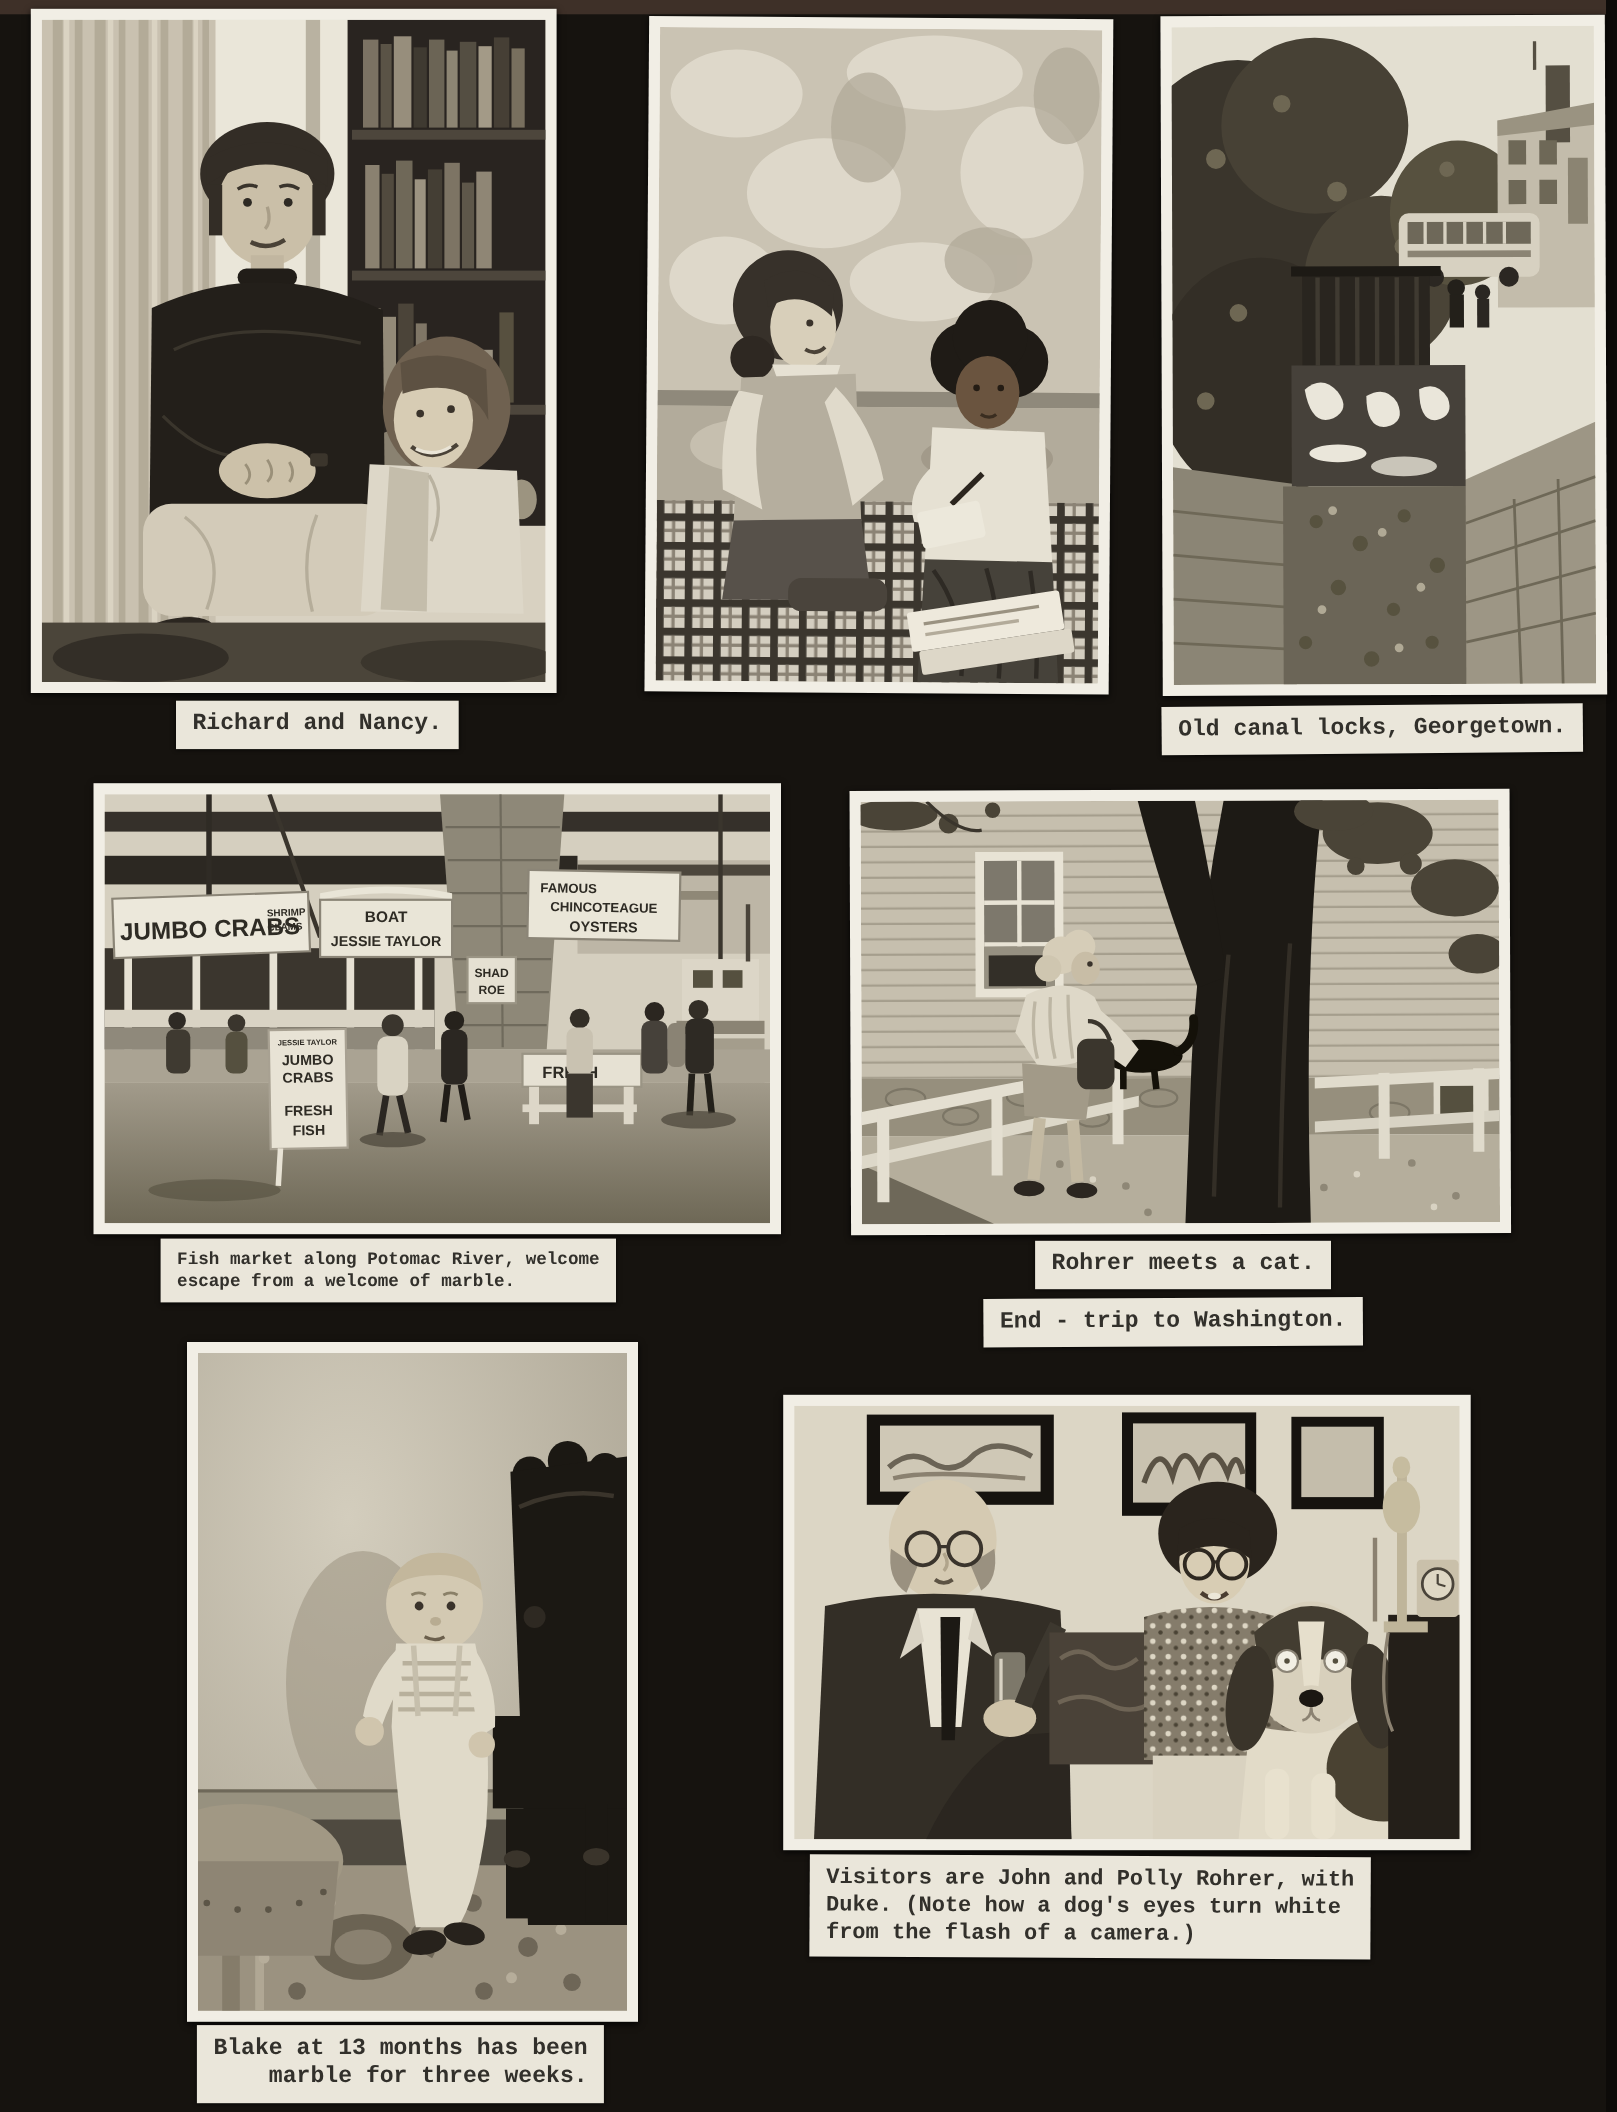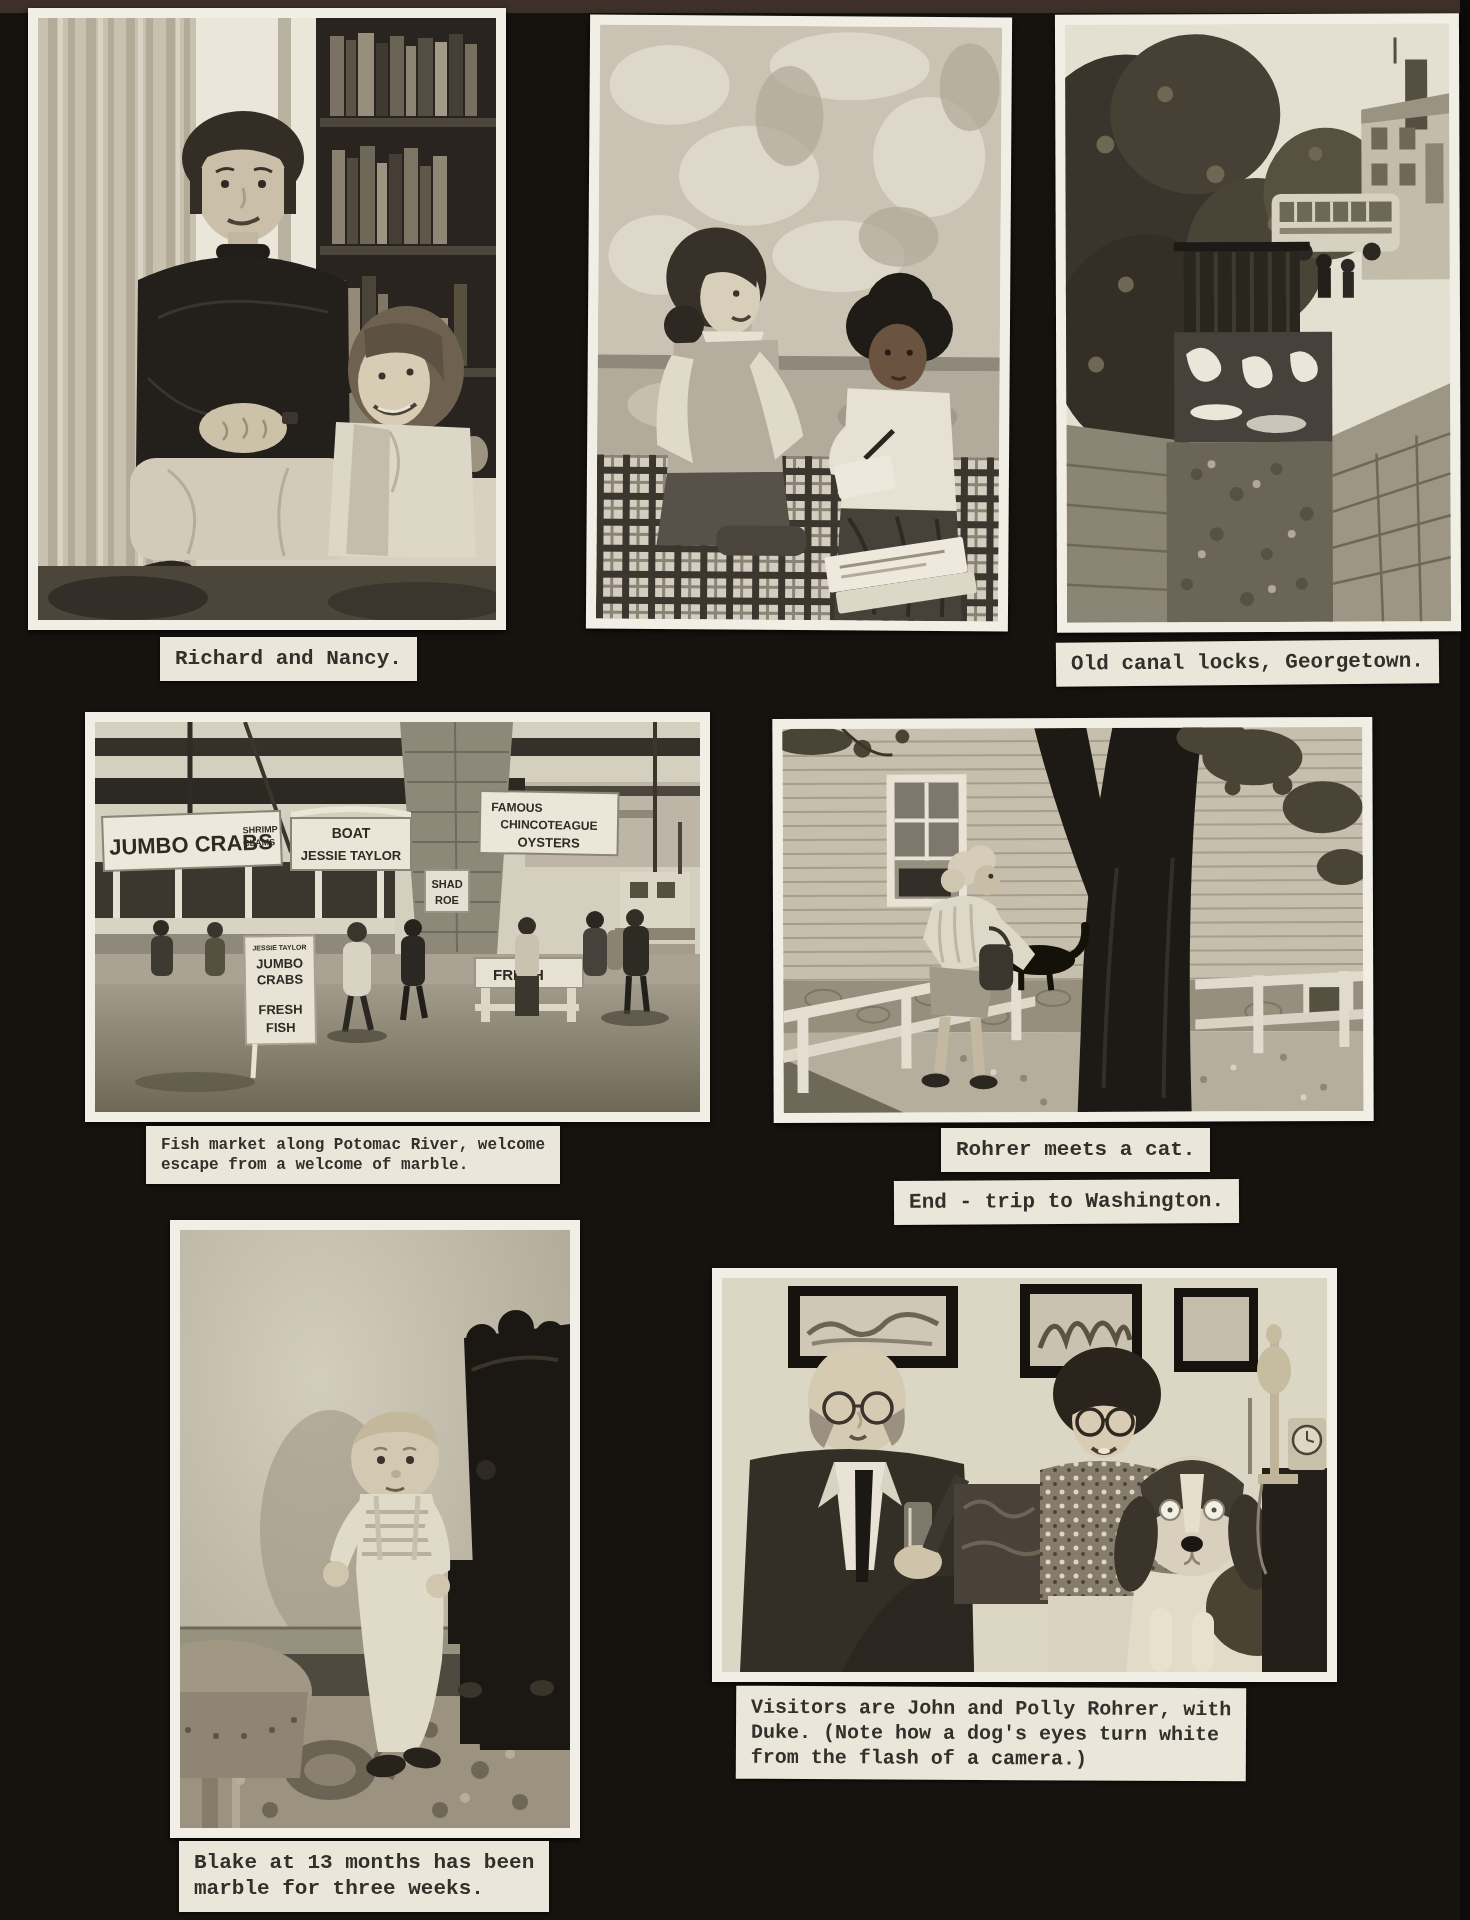--- a/index.html
+++ b/index.html
@@ -21,21 +21,21 @@
   .caption{position:absolute;background:#eae6da;color:#32302b;
     font-family:"Liberation Mono","DejaVu Sans Mono",monospace;font-weight:bold;
     font-size:21px;line-height:1.25;padding:9px 15px;white-space:nowrap;
     box-shadow:0 1px 4px rgba(0,0,0,.8);}
   #cap1{left:160px;top:637px;font-family:Liberation Mono, monospace;}
   #cap2{left:590px;top:639px;}
   #cap3{left:1056px;top:641px;transform:rotate(-.5deg);}
   #cap4{left:122px;top:1126px;font-size:16px;margin-left:24px;}
   #cap5{left:941px;top:1128px;}
   #cap6{left:894px;top:1180px;transform:rotate(-.3deg);}
-  #cap7{left:179px;top:1841px;}
+  #cap7{left:179px;top:1841px;text-align:right;}
   #cap8{left:736px;top:1687px;font-size:20px;transform:rotate(.3deg);}
 
   .sign-text{font-family:"Liberation Sans","DejaVu Sans",sans-serif;font-weight:bold;fill:#2e2b24;}
 </style>
 </head>
 <body>
 
 <div class="album">
   <div class="binding-edge"></div>
   <div class="page-shade"></div>

